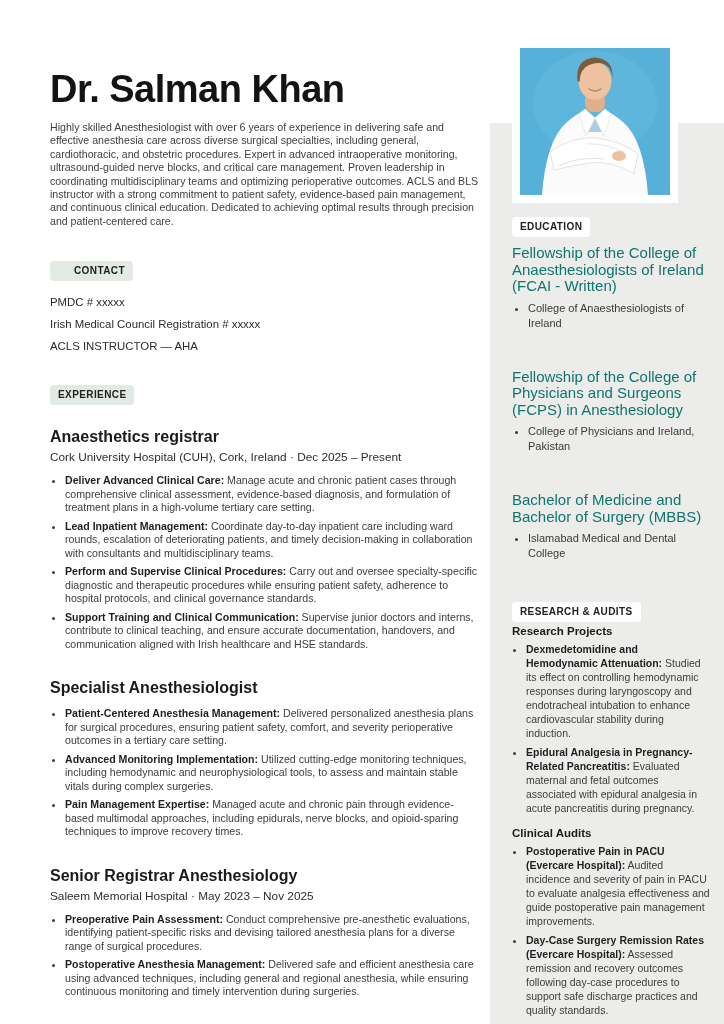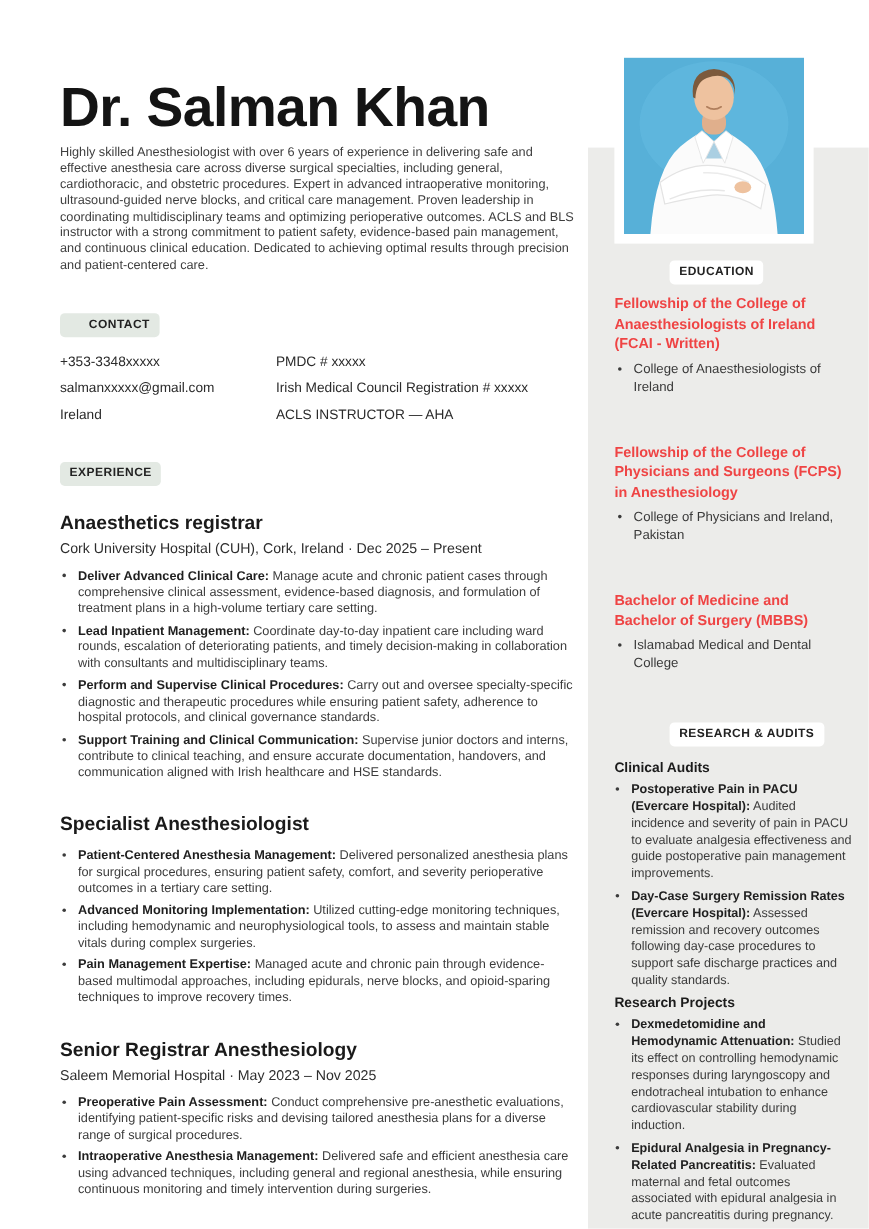--- a/index.html
+++ b/index.html
@@ -9,43 +9,43 @@
     -webkit-font-smoothing:antialiased;
   }
   
   .sidebar-bg{position:absolute;left:490px;top:123px;width:234px;height:901px;background:#ececea;}
   .photo-card{position:absolute;left:512px;top:40px;width:150px;height:147px;background:#ffffff;padding:8px;box-shadow:0 0 0 0;}
   .photo-card svg{display:block;}
   .sidebar-content{position:absolute;left:512px;top:216px;width:198px;}
   
   .pill{
     display:inline-block;font-size:10px;font-weight:bold;letter-spacing:.4px;color:#222;
-    padding:4px 8px;border-radius:4px;line-height:12px;margin-left:46px;
+    padding:4px 8px;border-radius:4px;line-height:12px;
   }
   .pill.sage{background:#e3e9e3;}
   .pill.white{background:#ffffff;}
   
   .main-col{position:absolute;left:50px;top:70px;width:432px;}
-  .name{font-size:46px;line-height:38px;font-weight:bold;color:#141414;margin:0;letter-spacing:-.5px;}
+  .name{font-size:38px;line-height:38px;font-weight:bold;color:#141414;margin:0;letter-spacing:-.5px;}
   .summary{font-size:10.6px;line-height:13.4px;color:#3e3e3e;margin:13px 0 0 0;}
   .contact-section .pill{margin:33px 0 10px 0;padding-left:24px;}
   .contact-cols{display:flex;}
   .contact-col{font-size:11.4px;line-height:22px;color:#2b2b2b;}
   .contact-col.left{width:180px;flex:none;}
   .experience-section .pill{margin:28px 0 4px 0;}
   .job{margin-top:18px;}
   .job-title{font-size:16px;line-height:20px;font-weight:bold;color:#1a1a1a;margin:0;}
   .job-meta{font-size:11.8px;line-height:15px;color:#2d2d2d;margin:3px 0 0 0;}
   .job ul{margin:9px 0 0 0;padding:0 0 0 15px;}
   .job li{font-size:10.6px;line-height:13.5px;color:#3c3c3c;margin-bottom:5px;}
   .job li b{color:#1f1f1f;}
   
   .edu-entry{margin-top:22px;}
   .edu-entry:first-of-type{margin-top:8px;}
-  .edu-degree{font-size:12px;line-height:16.5px;font-weight:bold;color:#ef4444;margin:0;}
+  .edu-degree{font-size:15px;line-height:16.5px;font-weight:normal;color:#0f766e;margin:0;}
   .edu-entry ul{margin:6px 0 0 0;padding:0 0 0 16px;}
   .edu-entry li{font-size:11px;line-height:15px;color:#3a3a3a;}
   .edu-gap{height:16px;}
   .research-label{margin-top:40px;}
   .research-group-heading{font-size:11.5px;line-height:14px;font-weight:bold;color:#1b1b1b;margin:11px 0 0 0;}
   .research-group ul{margin:4px 0 0 0;padding:0 0 0 14px;}
   .research-group li{font-size:10.5px;line-height:14px;color:#3c3c3c;margin-bottom:5px;}
   .research-group li b{color:#1f1f1f;}
 </style>
 </head>
@@ -81,25 +81,20 @@
   </svg>
 </div>
 
 <div class="main-col">
   <h1 class="name">Dr. Salman Khan</h1>
   <p class="summary">Highly skilled Anesthesiologist with over 6 years of experience in delivering safe and effective anesthesia care across diverse surgical specialties, including general, cardiothoracic, and obstetric procedures. Expert in advanced intraoperative monitoring, ultrasound-guided nerve blocks, and critical care management. Proven leadership in coordinating multidisciplinary teams and optimizing perioperative outcomes. ACLS and BLS instructor with a strong commitment to patient safety, evidence-based pain management, and continuous clinical education. Dedicated to achieving optimal results through precision and patient-centered care.</p>
 
   <div class="contact-section">
     <span class="pill sage">CONTACT</span>
     <div class="contact-cols">
-      <div class="contact-col left">
-        <div>+353-3348xxxxx</div>
-        <div>salmanxxxxx@gmail.com</div>
-        <div>Ireland</div>
-      </div>
       <div class="contact-col">
         <div>PMDC # xxxxx</div>
         <div>Irish Medical Council Registration # xxxxx</div>
         <div>ACLS INSTRUCTOR — AHA</div>
       </div>
     </div>
   </div>
 
   <div class="experience-section">
     <span class="pill sage">EXPERIENCE</span>
@@ -122,21 +117,21 @@
         <li><b>Advanced Monitoring Implementation:</b><span> Utilized cutting-edge monitoring techniques, including hemodynamic and neurophysiological tools, to assess and maintain stable vitals during complex surgeries.</span></li>
         <li><b>Pain Management Expertise:</b><span> Managed acute and chronic pain through evidence-based multimodal approaches, including epidurals, nerve blocks, and opioid-sparing techniques to improve recovery times.</span></li>
       </ul>
     </div>
 
     <div class="job" style="margin-top:27px;">
       <h2 class="job-title">Senior Registrar Anesthesiology</h2>
       <p class="job-meta">Saleem Memorial Hospital · May 2023 – Nov 2025</p>
       <ul>
         <li><b>Preoperative Pain Assessment:</b><span> Conduct comprehensive pre-anesthetic evaluations, identifying patient-specific risks and devising tailored anesthesia plans for a diverse range of surgical procedures.</span></li>
-        <li><b>Intraoperative Anesthesia Management:</b><span> Delivered safe and efficient anesthesia care using advanced techniques, including general and regional anesthesia, while ensuring continuous monitoring and timely intervention during surgeries.</span></li>
+        <li><b>Postoperative Anesthesia Management:</b><span> Delivered safe and efficient anesthesia care using advanced techniques, including general and regional anesthesia, while ensuring continuous monitoring and timely intervention during surgeries.</span></li>
 
       </ul>
     </div>
   </div>
 </div>
 
 <div class="sidebar-content">
   <span class="pill white">EDUCATION</span>
 
   <div class="edu-entry">
@@ -157,28 +152,28 @@
     <h3 class="edu-degree">Bachelor of Medicine and Bachelor of Surgery (MBBS)</h3>
     <ul>
       <li>Islamabad Medical and Dental College</li>
     </ul>
   </div>
 
   <div class="research-label">
     <span class="pill white">RESEARCH &amp; AUDITS</span>
 
     <div class="research-group">
+      <h4 class="research-group-heading" style="margin-top:2px;">Research Projects</h4>
+      <ul>
+        <li><b>Dexmedetomidine and Hemodynamic Attenuation:</b><span> Studied its effect on controlling hemodynamic responses during laryngoscopy and endotracheal intubation to enhance cardiovascular stability during induction.</span></li>
+        <li><b>Epidural Analgesia in Pregnancy-Related Pancreatitis:</b><span> Evaluated maternal and fetal outcomes associated with epidural analgesia in acute pancreatitis during pregnancy.</span></li>
+      </ul>
+    </div>
+
+    <div class="research-group">
       <h4 class="research-group-heading">Clinical Audits</h4>
       <ul>
         <li><b>Postoperative Pain in PACU (Evercare Hospital):</b><span> Audited incidence and severity of pain in PACU to evaluate analgesia effectiveness and guide postoperative pain management improvements.</span></li>
         <li><b>Day-Case Surgery Remission Rates (Evercare Hospital):</b><span> Assessed remission and recovery outcomes following day-case procedures to support safe discharge practices and quality standards.</span></li>
       </ul>
     </div>
-
-    <div class="research-group">
-      <h4 class="research-group-heading" style="margin-top:2px;">Research Projects</h4>
-      <ul>
-        <li><b>Dexmedetomidine and Hemodynamic Attenuation:</b><span> Studied its effect on controlling hemodynamic responses during laryngoscopy and endotracheal intubation to enhance cardiovascular stability during induction.</span></li>
-        <li><b>Epidural Analgesia in Pregnancy-Related Pancreatitis:</b><span> Evaluated maternal and fetal outcomes associated with epidural analgesia in acute pancreatitis during pregnancy.</span></li>
-      </ul>
-    </div>
   </div>
 </div>
 
 </body></html>

